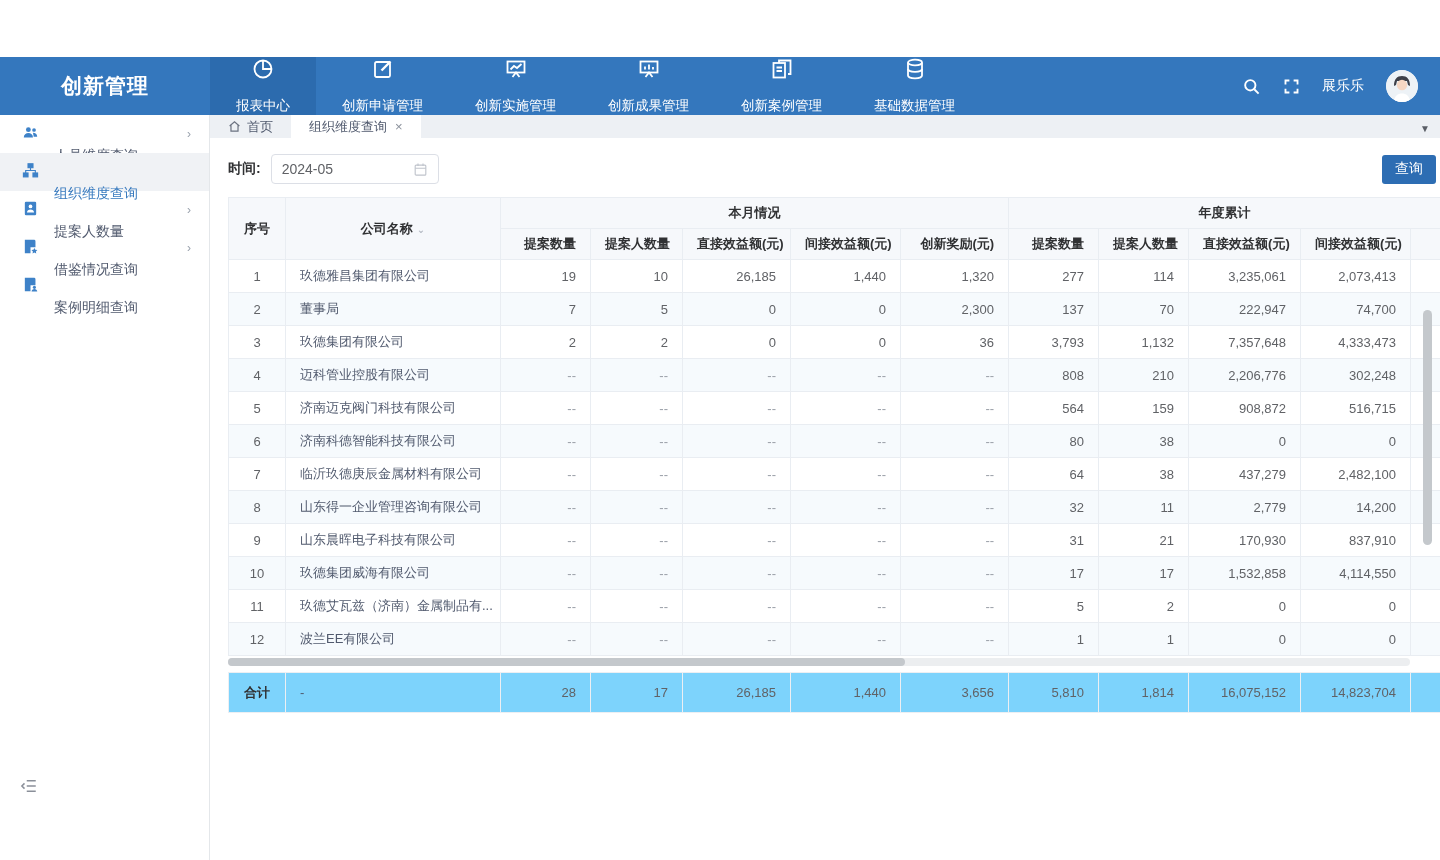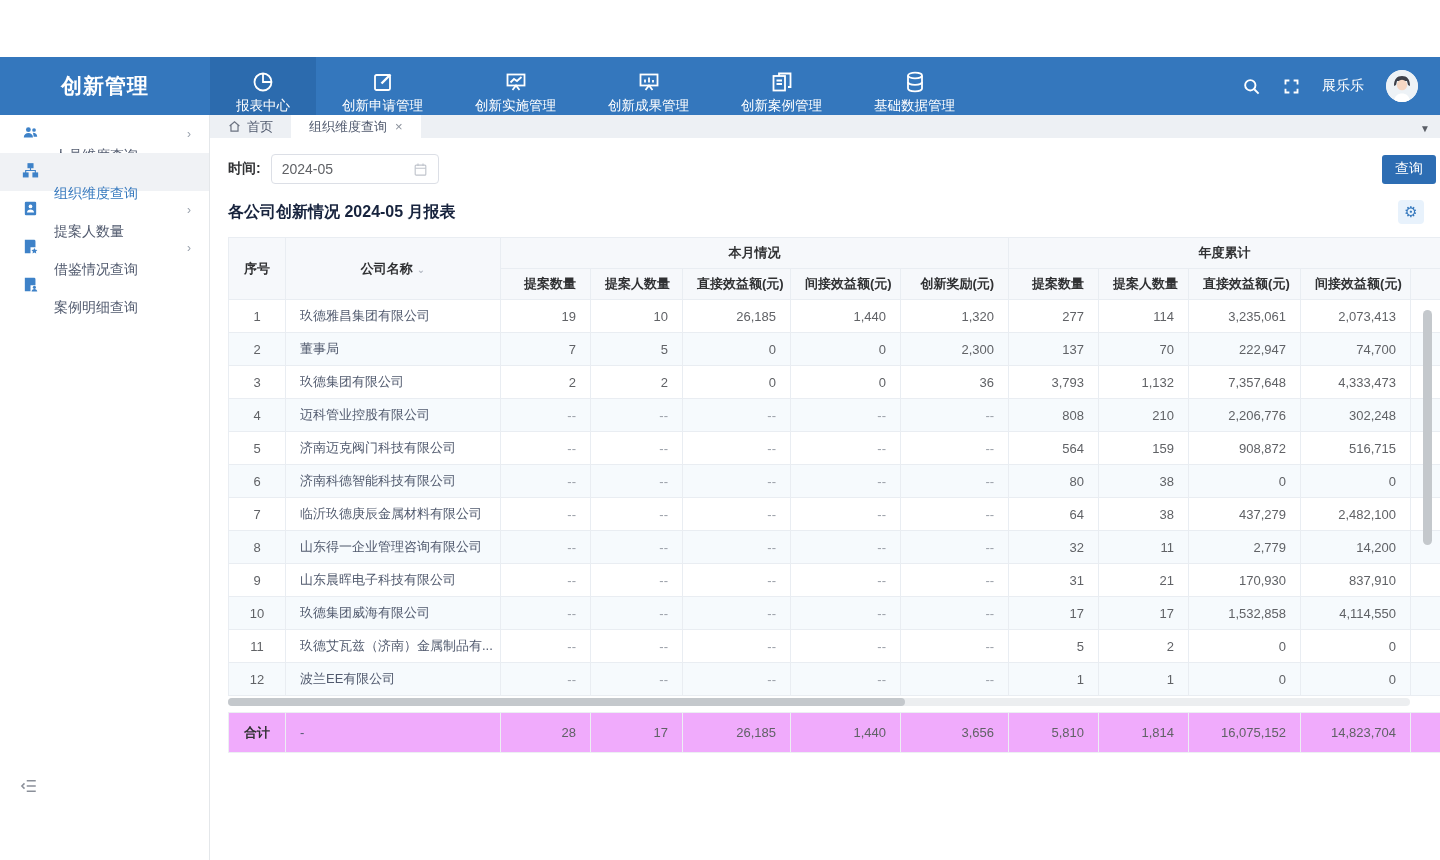--- a/index.html
+++ b/index.html
@@ -7,21 +7,21 @@
     font-family:"Liberation Sans","DejaVu Sans",sans-serif; }
 
   
   .top-strip { height:57px; background:#fff; }
 
   
   .navbar { height:58px; background:#3477bd; display:flex; align-items:stretch; color:#fff; }
   .logo { width:210px; display:flex; align-items:center; justify-content:center;
     font-size:21px; font-weight:bold; letter-spacing:1px; }
   .nav-items { display:flex; align-items:stretch; }
-  .nav-item { display:flex; flex-direction:column; align-items:center; justify-content:flex-end;
+  .nav-item { display:flex; flex-direction:column; align-items:center; justify-content:space-between;
     padding:0 26px; gap:3px; cursor:pointer; }
   .nav-item.active { background:#2c6bae; }
   .nav-item .nav-label { font-size:13.5px; white-space:nowrap; }
   .nav-item svg { display:block; }
   .nav-right { margin-left:auto; display:flex; align-items:center; gap:22px; padding-right:22px; }
   .nav-right .tool-icon { cursor:pointer; display:flex; align-items:center; }
   .nav-user { font-size:14px; cursor:pointer; }
   .avatar { width:32px; height:32px; border-radius:50%; background:#eef3f7; overflow:hidden; cursor:pointer; }
 
   
@@ -71,21 +71,21 @@
   th.num, td.num { text-align:right; }
   td { color:#606266; }
   td.muted { color:#9aa0a8; }
   tbody tr:nth-child(even) td { background:#f6fafd; }
   .sort-caret { font-size:10px; color:#b3b9c2; margin-left:4px; }
 
   .hscroll { width:1182px; height:8px; background:#eceef0; border-radius:4px; margin-top:2px; position:relative; }
   .hscroll-thumb { position:absolute; left:0; top:0; height:8px; width:677px; background:#c4c8cc; border-radius:4px; cursor:pointer; }
 
   .total-table { margin-top:6px; }
-  .total-table td, .total-table th { height:40px; background:#f0abfc; border:1px solid #eceff3; }
+  .total-table td, .total-table th { height:40px; background:#7dd3fc; border:1px solid #eceff3; }
   .total-table th { font-weight:bold; color:#303133; text-align:center; font-size:13px; }
   .vscroll-thumb { position:fixed; left:1423px; top:310px; width:9px; height:235px;
     background:#c4c8cc; border-radius:5px; cursor:pointer; }
 
   svg { flex:none; }
 </style>
 </head>
 <body>
 
 <div class="top-strip"></div>
@@ -258,24 +258,20 @@
         <div class="date-input">
           <span class="date-value">2024-05</span>
           <svg width="15" height="15" viewBox="0 0 24 24" fill="none" stroke="#c0c4cc" stroke-width="1.8">
             <rect x="3.5" y="5" width="17" height="16" rx="1.5"></rect>
               <path d="M3.5 10 H20.5 M8 2.5 V6.5 M16 2.5 V6.5"></path>
           </svg>
         </div>
         <button class="search-btn">查询</button>
       </div>
 
-      <div class="title-row">
-        <span class="report-title">各公司创新情况 2024-05 月报表</span>
-        <span class="gear-btn">⚙</span>
-      </div>
 
       <div class="tbl-wrap">
         <table>
           <colgroup>
             <col style="width:57px">
               <col style="width:215px">
               <col style="width:90px">
               <col style="width:92px">
             <col style="width:108px">
               <col style="width:110px">

